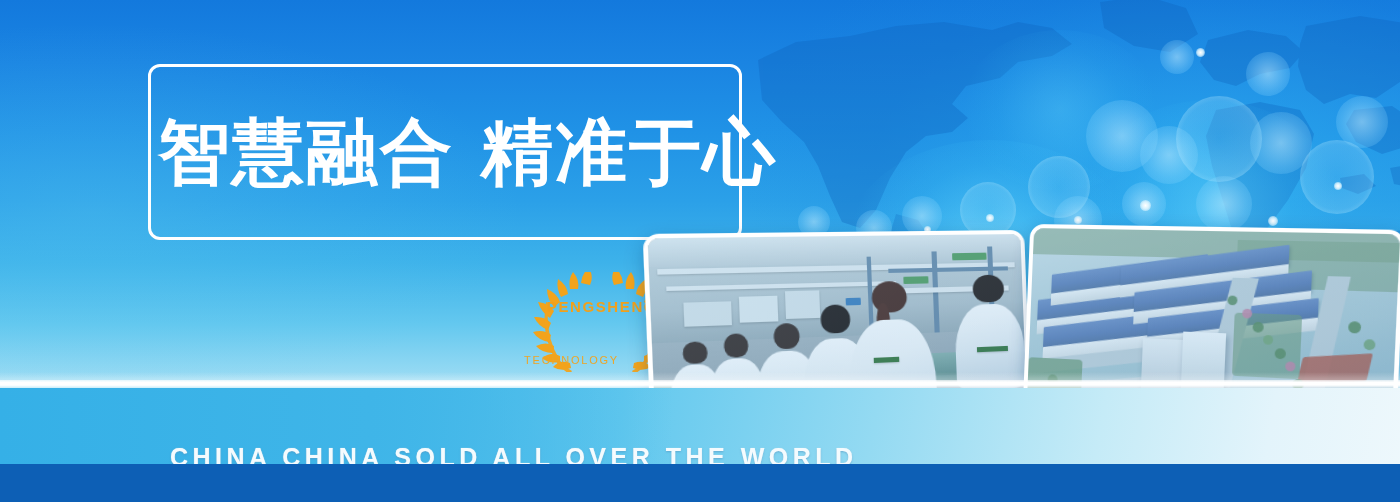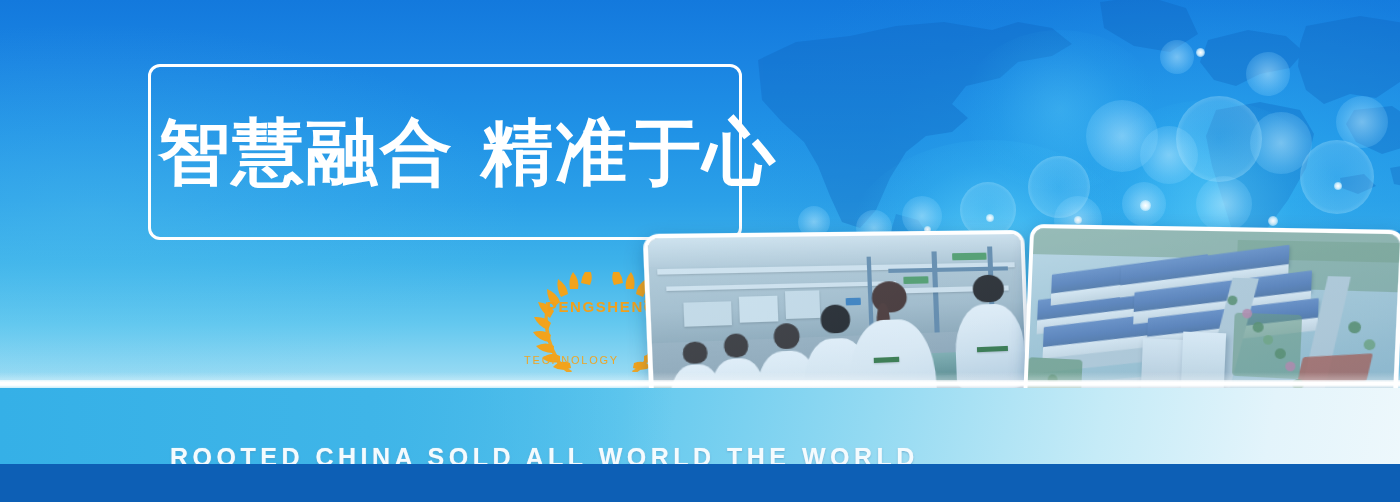--- a/index.html
+++ b/index.html
@@ -453,15 +453,15 @@
       </div>
       <div class="tint"></div>
     </div>
   </div>
 
   <div class="divider-glow"></div>
   <div class="sky-bottom"></div>
   <div class="sky-bottom-left"></div>
   <div class="divider"></div>
 
-  <div class="slogan-en">ROOTED CHINA SOLD ALL WORLD THE WORLD</div>
+  <div class="slogan-en">CHINA CHINA SOLD ALL OVER THE WORLD</div>
 
 </div>
 
 </body></html>

